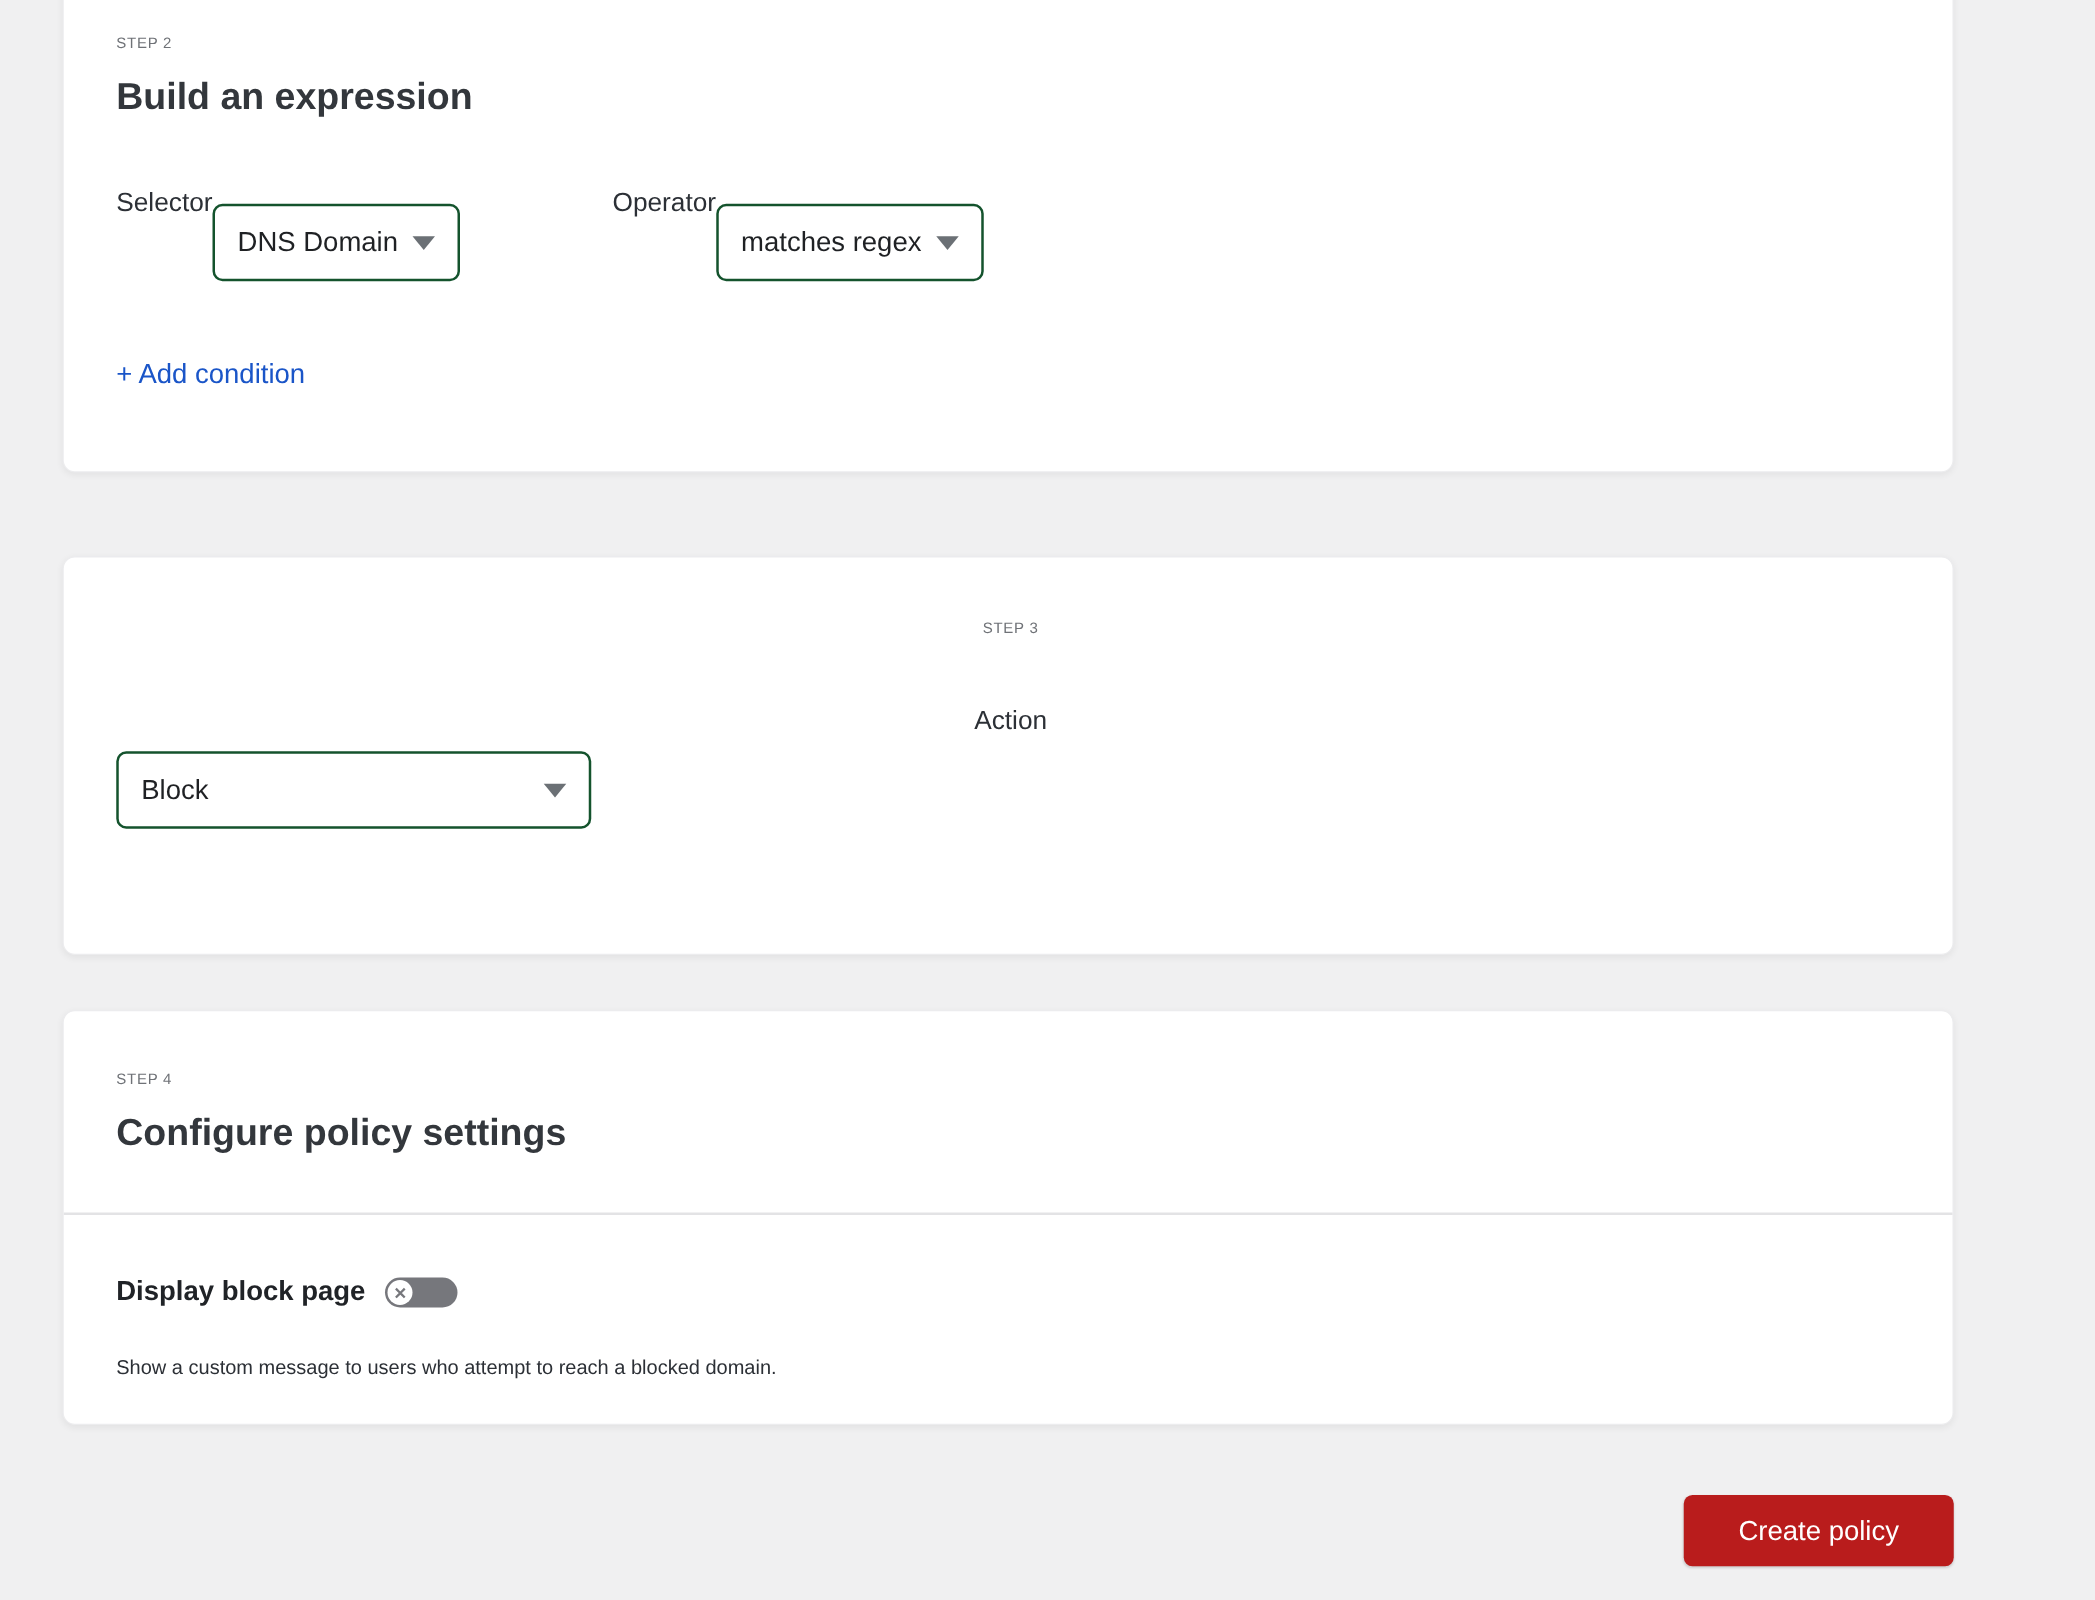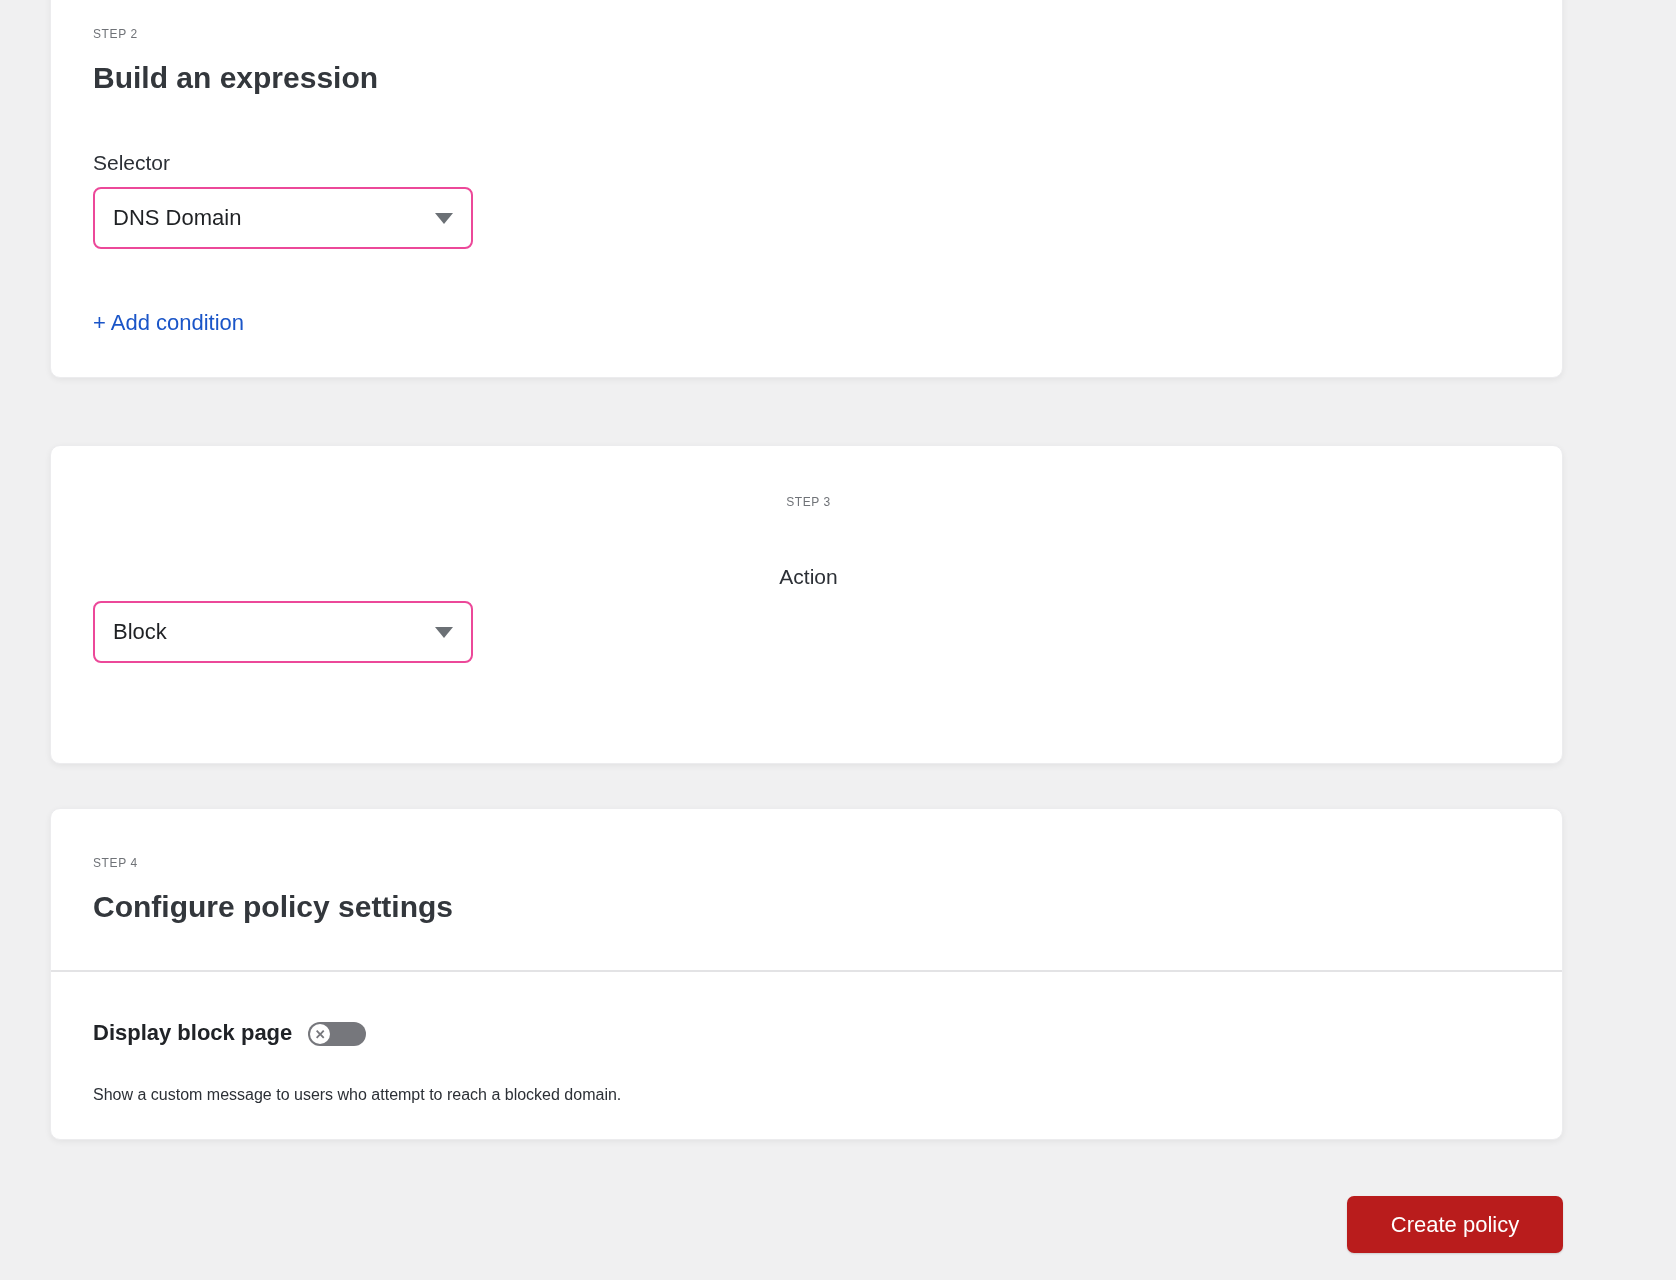--- a/index.html
+++ b/index.html
@@ -29,32 +29,32 @@
   }
   .card-title{
     margin-top:19px;
     font-size:30px;line-height:34px;font-weight:bold;
     color:#33373c;
   }
   .fields-row{
     display:flex;
     margin-top:56px;
   }
-  .field-col{display:flex;flex-direction:column;}
+  .field-col{display:flex;}
   .col-selector{width:380px;margin-right:17px;}
   .col-operator{width:330px;margin-right:13px;}
   .col-value{flex:1;}
   .field-label{
     font-size:21px;line-height:24px;color:#2c3036;
   }
   .select-box,.text-box{
     margin-top:12px;
     height:62px;
     box-sizing:border-box;
-    border:2px solid #ec4899;
+    border:2px solid #14532d;
     border-radius:8px;
     background:#ffffff;
     display:flex;align-items:center;
     padding:0 18px;
     font-size:22px;color:#1f2124;
   }
   .select-box{justify-content:space-between;cursor:pointer;}
   .caret{
     width:0;height:0;
     border-left:9px solid transparent;
@@ -135,20 +135,27 @@
 
     <div class="fields-row">
       <div class="field-col col-selector">
         <div class="field-label">Selector</div>
         <div class="select-box">
           <span>DNS Domain</span>
           <span class="caret"></span>
         </div>
       </div>
 
+      <div class="field-col col-operator">
+        <div class="field-label">Operator</div>
+        <div class="select-box">
+          <span>matches regex</span>
+          <span class="caret"></span>
+        </div>
+      </div>
 
     </div>
 
     <a class="add-condition">+ Add condition</a>
   </section>
 
   <section class="card card-2">
     <div class="step-label">STEP 3</div>
 
     <div class="action-block">

